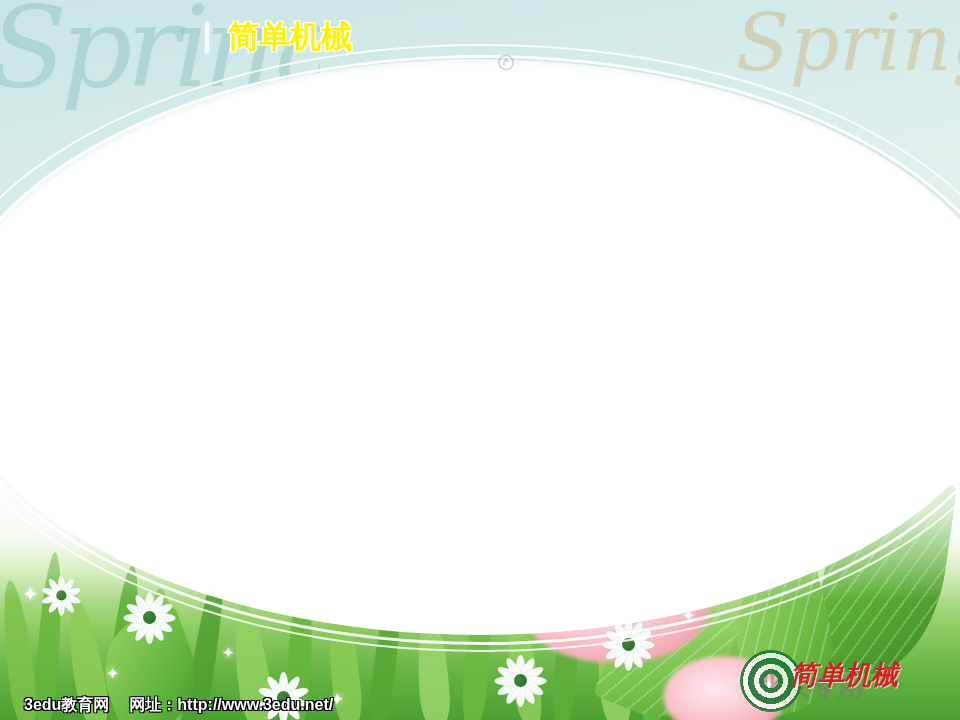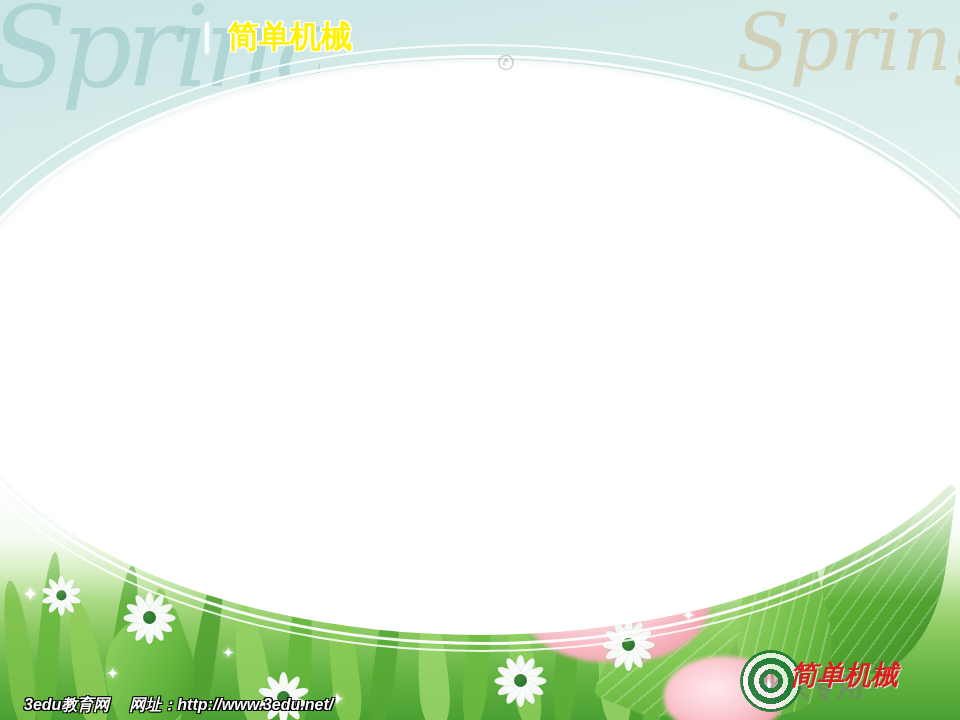--- a/index.html
+++ b/index.html
@@ -67,21 +67,21 @@
   .top-icon{position:absolute;left:497px;top:54px;width:18px;height:17px;z-index:31;opacity:.40;}
 
   
   .main-title{position:absolute;left:0;top:318px;width:960px;text-align:center;z-index:25;
     font-weight:bold;font-size:56px;line-height:62px;letter-spacing:1px;
     color:#e23c0f;white-space:nowrap;
     text-shadow:2px 3px 2px rgba(130,130,130,.55);}
 
   
   .adbar{position:absolute;left:0;bottom:2px;width:952px;height:26px;z-index:40;
-    display:flex;align-items:center;white-space:nowrap;font-style:italic;}
+    display:flex;align-items:center;white-space:nowrap;}
   .adtxt{font-weight:bold;font-size:16px;line-height:20px;color:#ffffff;
     text-shadow:-1.2px -1.2px 0 #000,1.2px -1.2px 0 #000,-1.2px 1.2px 0 #000,1.2px 1.2px 0 #000;}
   #ad-brand{margin-left:24px;}
   #ad-url{margin-left:20px;}
   #ad-slogan{margin-left:18px;}
 
   
   .wm{position:absolute;right:6px;bottom:4px;width:236px;height:78px;z-index:38;pointer-events:none;}
   .wm-spiral{position:absolute;left:22px;bottom:4px;width:62px;height:62px;border-radius:50%;
     background:

